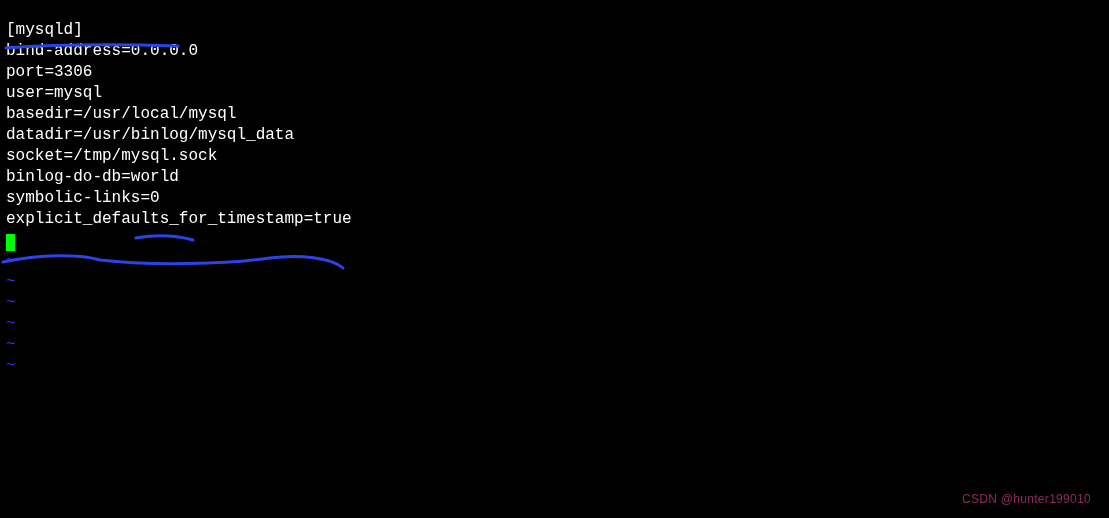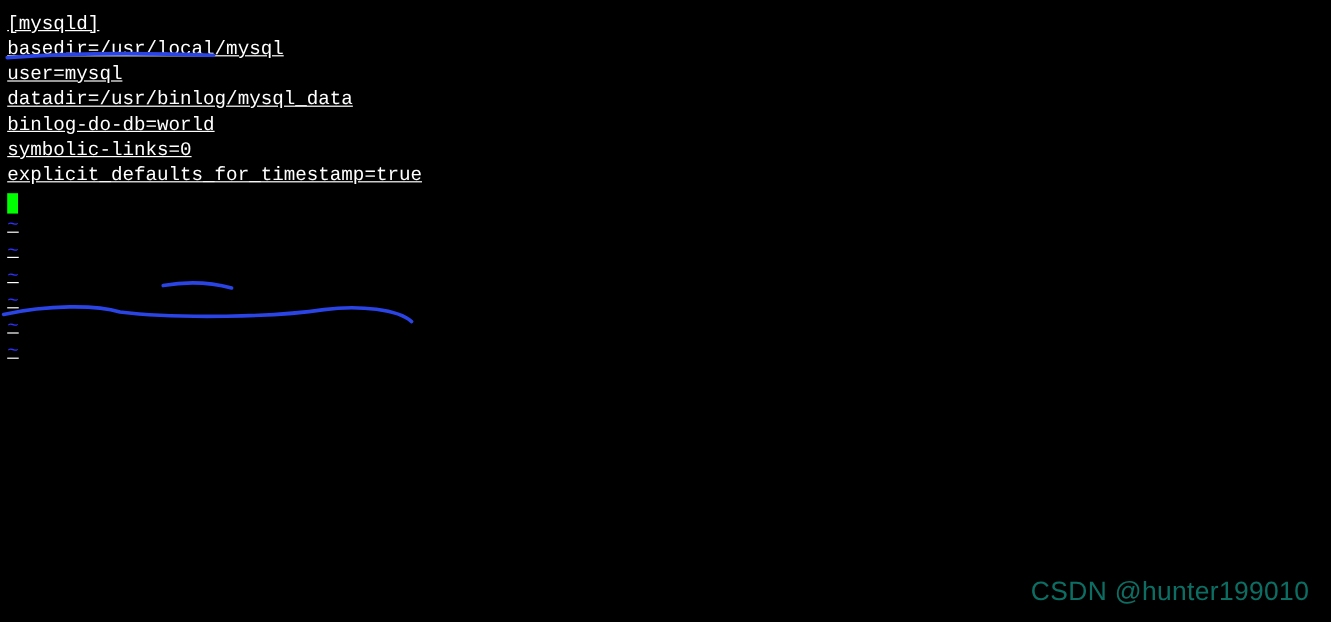--- a/index.html
+++ b/index.html
@@ -11,64 +11,66 @@
       background: #000;
       width: 1109px;
       height: 518px;
       font-family: "Courier New", monospace;
       font-size: 16px;
       color: #fff;
       position: relative;
       overflow: hidden;
     }
     .terminal {
-      padding: 10px 6px;
+      padding: 20px 6px;
       line-height: 21px;
-      text-decoration: underline;
     }
     .line {
       white-space: pre;
       position: relative;
     }
     .tilde {
       color: #3030ff;
     }
     .cursor {
       display: inline-block;
       width: 9px;
       height: 17px;
       background: #00ff00;
       vertical-align: bottom;
     }
     .watermark {
       position: absolute;
       bottom: 12px;
       right: 18px;
-      color: #14b8a6;
+      color: #ec4899;
       font-family: Arial, sans-serif;
-      font-size: 22px;
+      font-size: 12px;
       letter-spacing: 0.3px;
       opacity: 0.6;
     }
     .annotation-svg {
       position: absolute;
       top: 0;
       left: 0;
       pointer-events: none;
     }
   </style>
 </head>
 <body>
 
 <div class="terminal">
   <div id="lines">
       <div class="line">[mysqld]</div>
+      <div class="line">bind-address=0.0.0.0</div>
+      <div class="line">port=3306</div>
+      <div class="line">user=mysql</div>
       <div class="line">basedir=/usr/local/mysql</div>
-      <div class="line">user=mysql</div>
       <div class="line">datadir=/usr/binlog/mysql_data</div>
+      <div class="line">socket=/tmp/mysql.sock</div>
       <div class="line">binlog-do-db=world</div>
       <div class="line">symbolic-links=0</div>
       <div class="line">explicit_defaults_for_timestamp=true</div>
     </div>
   <div class="line"><span class="cursor"></span></div>
   <div id="tildes">
       <div class="line tilde">~</div>
       <div class="line tilde">~</div>
       <div class="line tilde">~</div>
       <div class="line tilde">~</div>

